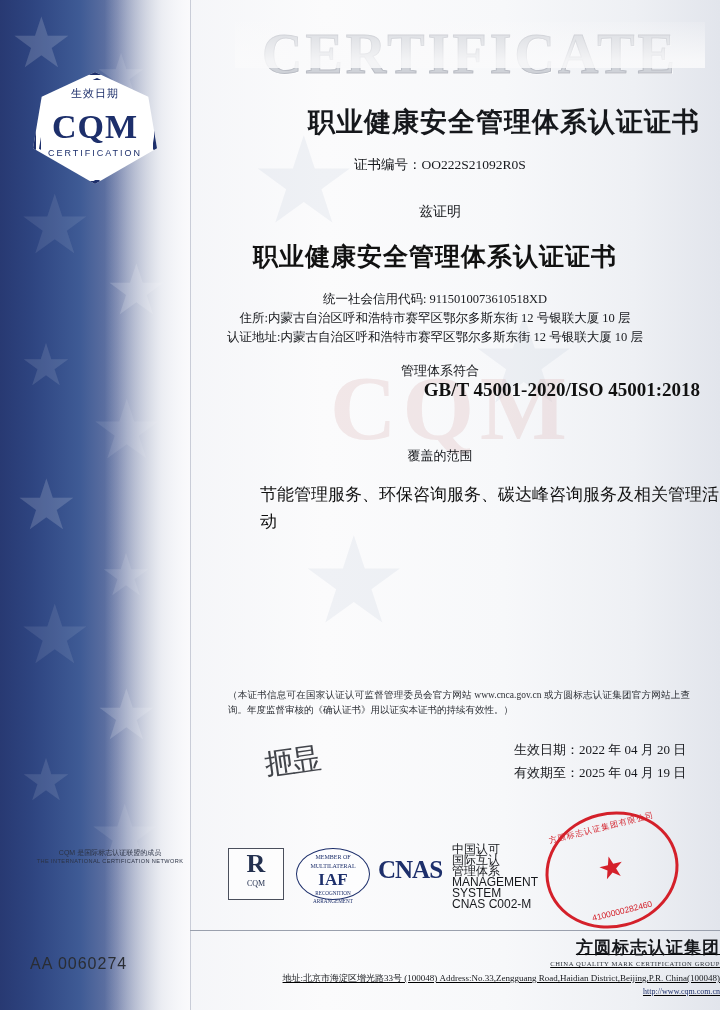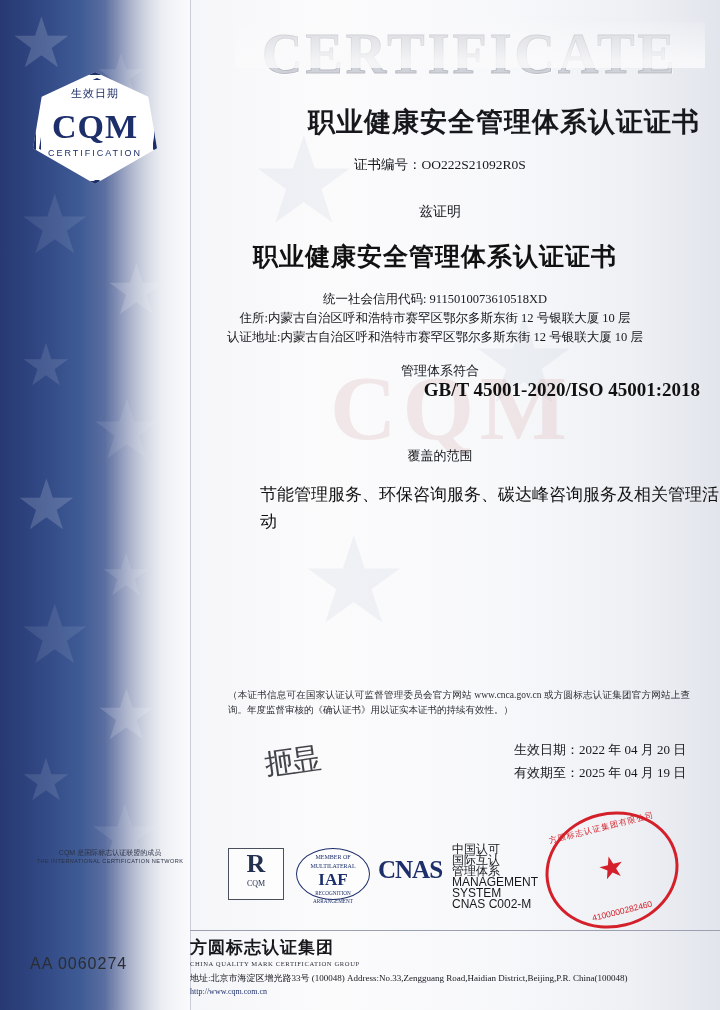--- a/index.html
+++ b/index.html
@@ -186,22 +186,23 @@
 
   
   .iqnet{position:absolute;left:30px;top:848px;width:160px;text-align:center;}
   .iqnet .top{font-size:7px;color:#2b3244;}
   .iqnet .mid{font-family:"Liberation Serif",serif;font-size:28px;font-weight:bold;color:#1d2f6b;letter-spacing:-1px;}
   .iqnet .bot{font-size:5.6px;color:#2b3244;letter-spacing:.4px;}
 
   
   .footer-line{position:absolute;left:190px;top:930px;width:530px;height:1px;background:#9aa0ad;}
   .footer{
-    position:absolute;left:190px;top:936px;width:530px;text-align:left;
+    position:absolute;left:190px;top:936px;width:530px;text-align:right;
     font-family:"Liberation Serif",serif;
+    text-decoration:underline;
   }
   .footer .f1{font-size:17px;font-weight:bold;color:#16181c;letter-spacing:1px;}
   .footer .f2{font-size:6.6px;color:#2b3038;letter-spacing:.6px;margin-top:1px;}
   .footer .f3{font-size:9px;color:#16181c;margin-top:5px;}
   .footer .f4{font-size:8px;color:#1d2f6b;margin-top:2px;}
   .serial{
     position:absolute;left:30px;top:955px;
     font-family:"Liberation Sans",sans-serif;font-size:16px;color:#2a2d33;letter-spacing:1px;
   }
   .vline{position:absolute;left:190px;top:0;width:1px;height:1010px;background:rgba(120,130,155,.35);}

